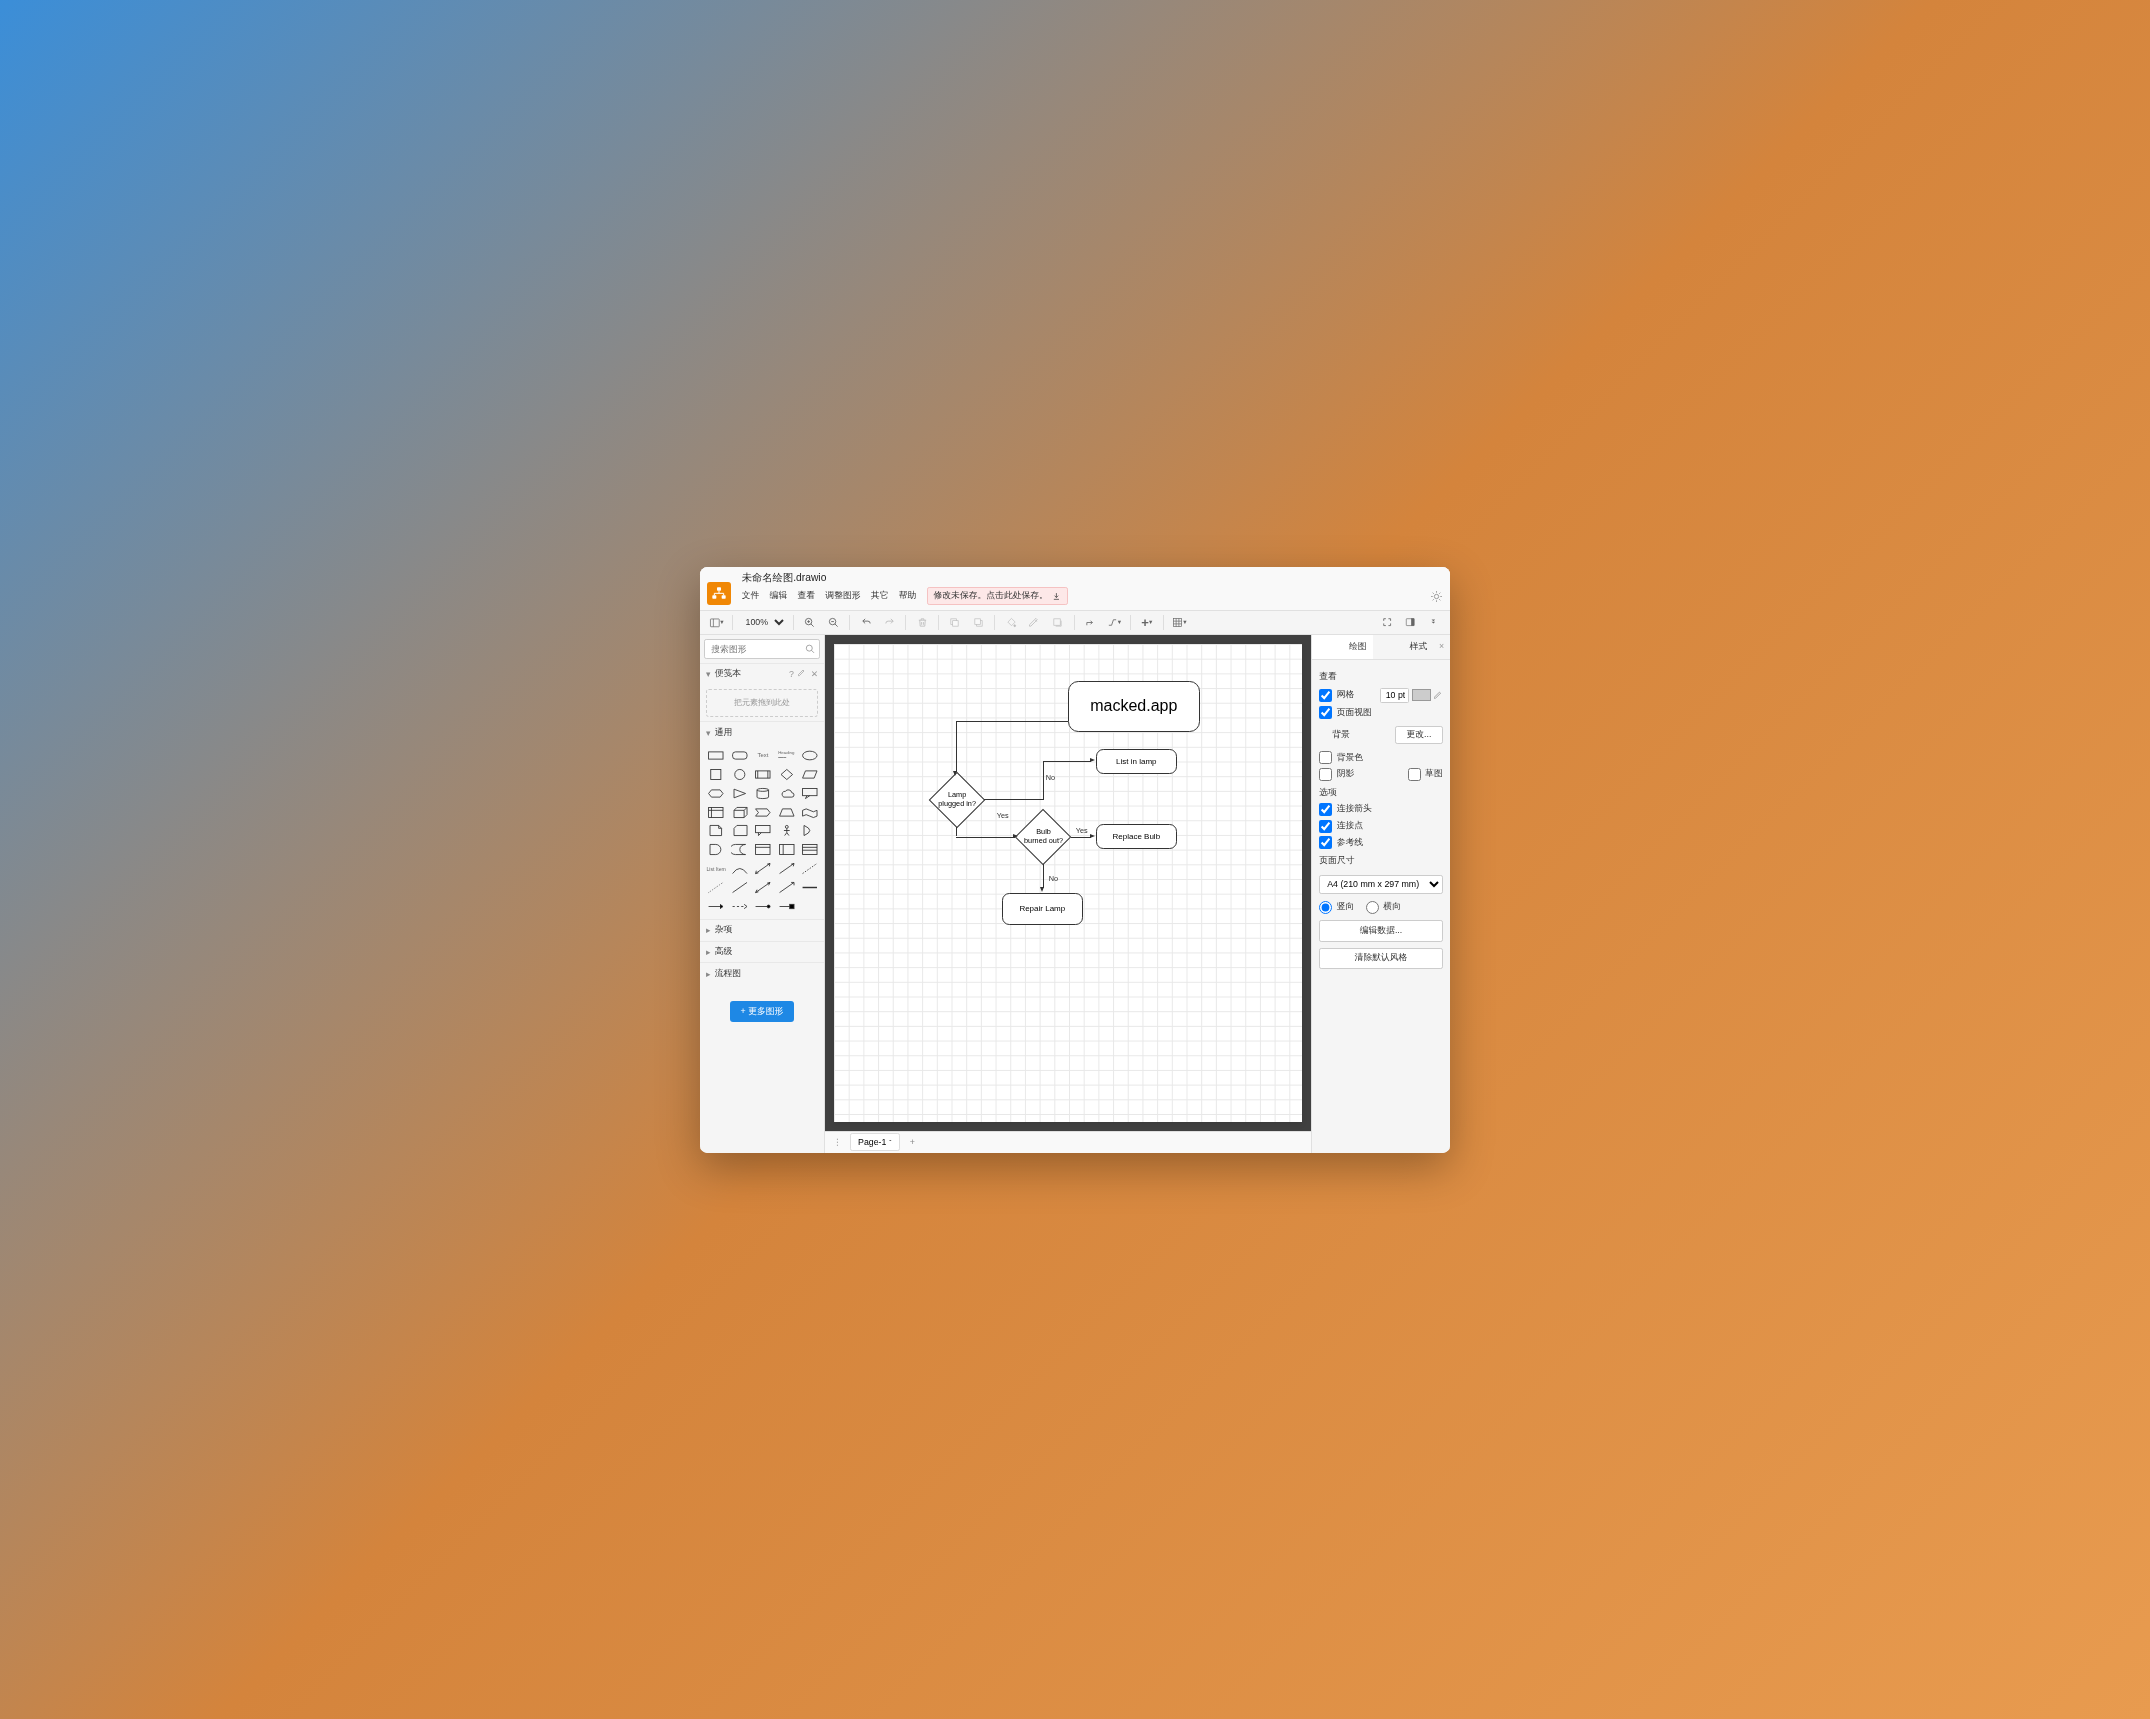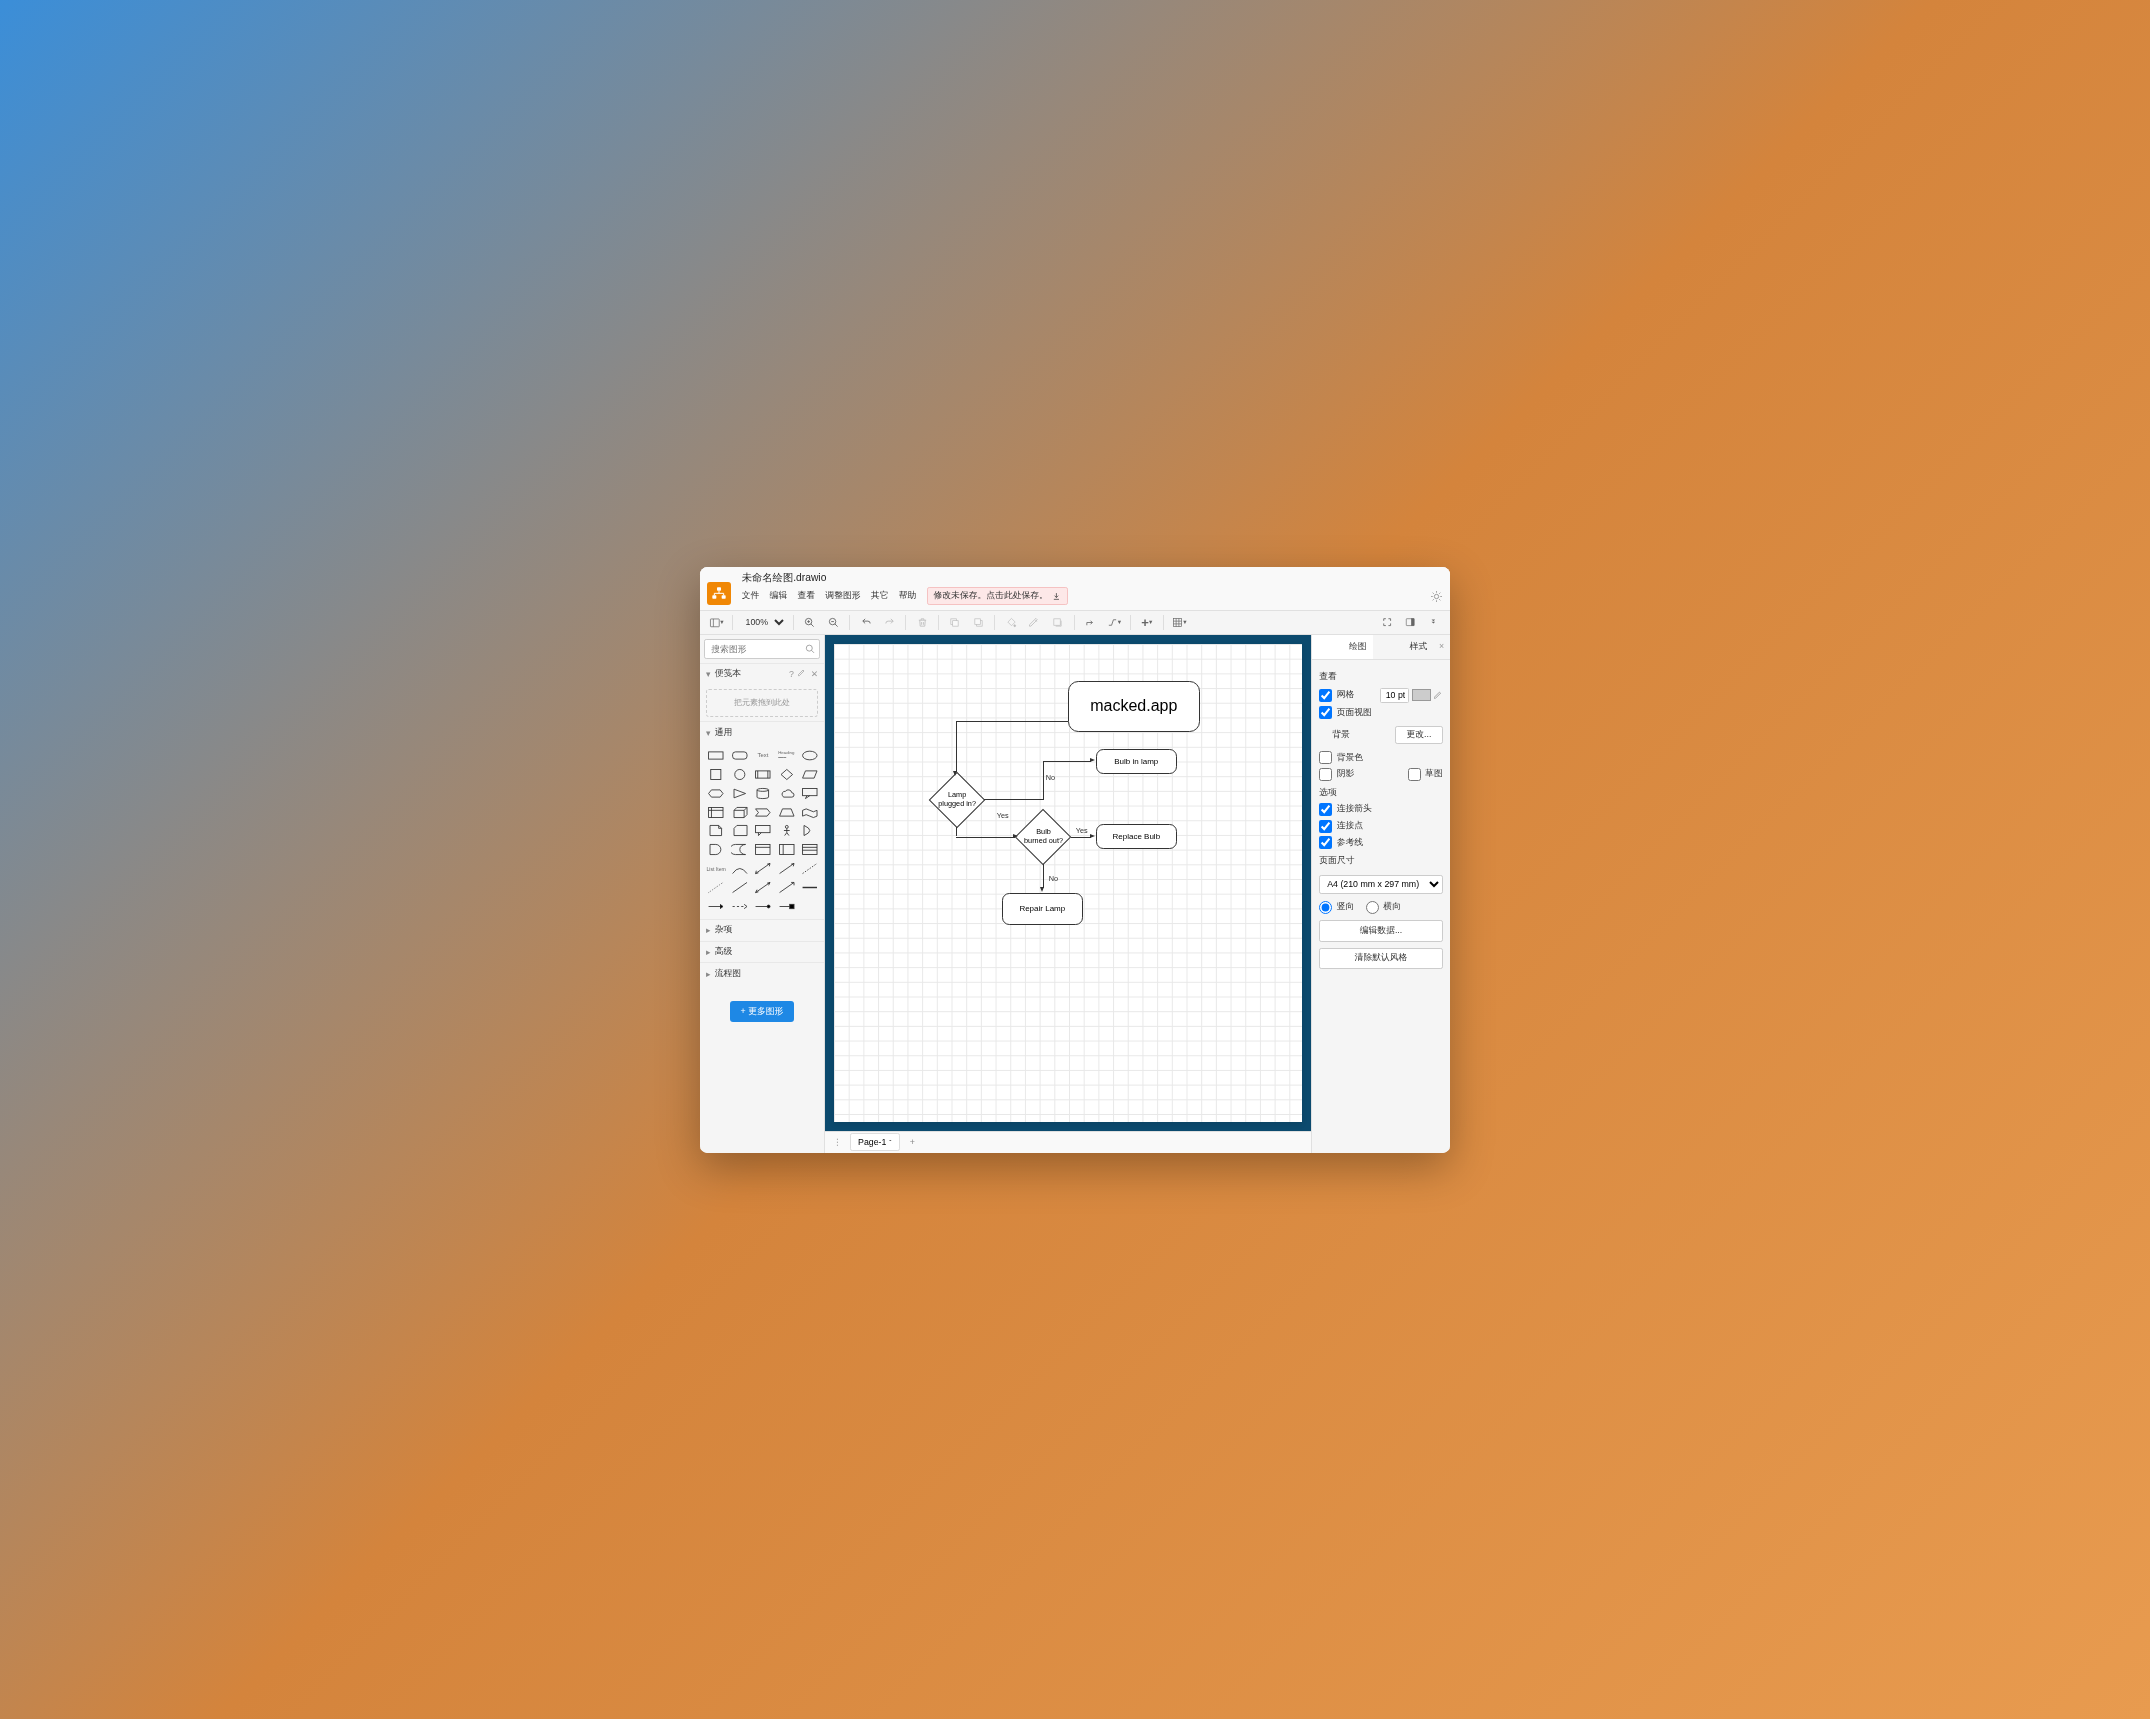--- a/index.html
+++ b/index.html
@@ -36,21 +36,21 @@
 .sb-head .chev{width:5.9px;color:#888}
 .sb-head .title{flex:1;font-weight:500}
 .sb-head .icons{display:flex;gap:4.4px;color:#999}
 .sb-head .icons svg{width:8px;height:8px}
 .scratch-drop{margin:4.4px 5.9px;padding:7.3px;border:0.7px dashed #ccc;border-radius:2.9px;text-align:center;color:#999;font-size:8px}
 .shape-grid{display:grid;grid-template-columns:repeat(5,1fr);gap:2.9px;padding:4.4px 5.9px}
 .shape-cell{width:20.5px;height:16px;display:flex;align-items:center;justify-content:center;cursor:pointer}
 .shape-cell svg{width:17.6px;height:13px;stroke:#333;stroke-width:1.2;fill:none}
 .more-shapes{margin:17px auto;padding:4.4px 10.3px;background:#1e88e5;color:#fff;border:none;border-radius:3px;cursor:pointer;display:block}
 .canvas-area{flex:1;display:flex;flex-direction:column;background:#fff;position:relative}
-.canvas-scroll{flex:1;overflow:auto;background:#0c4a6e;padding:8.8px;position:relative}
+.canvas-scroll{flex:1;overflow:auto;background:#404040;padding:8.8px;position:relative}
 .canvas-page{background:#fff;width:100%;min-height:100%;position:relative;background-image:linear-gradient(#e8e8e8 0.7px,transparent 0.7px),linear-gradient(90deg,#e8e8e8 0.7px,transparent 0.7px);background-size:14.7px 14.7px;box-shadow:0 1.5px 5.9px rgba(0,0,0,.1)}
 .flow-node{position:absolute;border:0.7px solid #333;background:#fff;display:flex;align-items:center;justify-content:center;text-align:center;font-size:8px;color:#000}
 .flow-rounded{border-radius:7.3px}
 .flow-diamond{transform:rotate(45deg)}
 .flow-diamond span{transform:rotate(-45deg);display:block;font-size:7.3px;line-height:1.2}
 .flow-label{position:absolute;font-size:7.3px;color:#333;background:transparent}
 .flow-line{position:absolute;background:#333}
 .flow-arrow{position:absolute;width:0;height:0;border-left:2.9px solid transparent;border-right:2.9px solid transparent;border-top:5.1px solid #333}
 .flow-arrow-r{border-top:2.9px solid transparent;border-bottom:2.9px solid transparent;border-left:5.1px solid #333;border-right:none}
 .page-tabs{height:22px;border-top:0.7px solid #e0e0e0;background:#f9f9f9;display:flex;align-items:center;padding:0 4.4px;gap:4.4px}
@@ -527,21 +527,21 @@
       <div class="canvas-scroll">
         <div class="canvas-page" style="height:454px">
 
           <div class="flow-node flow-rounded" style="left:234px;top:37px;width:132px;height:51px;font-size:16px;border-radius:10.3px">macked.app</div>
 
           <div class="flow-node flow-diamond" style="left:103px;top:136px;width:40px;height:40px">
               <span style="white-space:pre">Lamp
 plugged in?</span>
             </div>
 
-          <div class="flow-node flow-rounded" style="left:262px;top:105px;width:81px;height:25px">Bulb in lamp</div>
+          <div class="flow-node flow-rounded" style="left:262px;top:105px;width:81px;height:25px">List in lamp</div>
 
           <div class="flow-node flow-diamond" style="left:189px;top:173px;width:40px;height:40px">
               <span style="white-space:pre">Bulb
 burned out?</span>
             </div>
 
           <div class="flow-node flow-rounded" style="left:262px;top:180px;width:81px;height:25px">Replace Bulb</div>
 
           <div class="flow-node flow-rounded" style="left:168px;top:249px;width:81px;height:32px">Repair Lamp</div>
 

